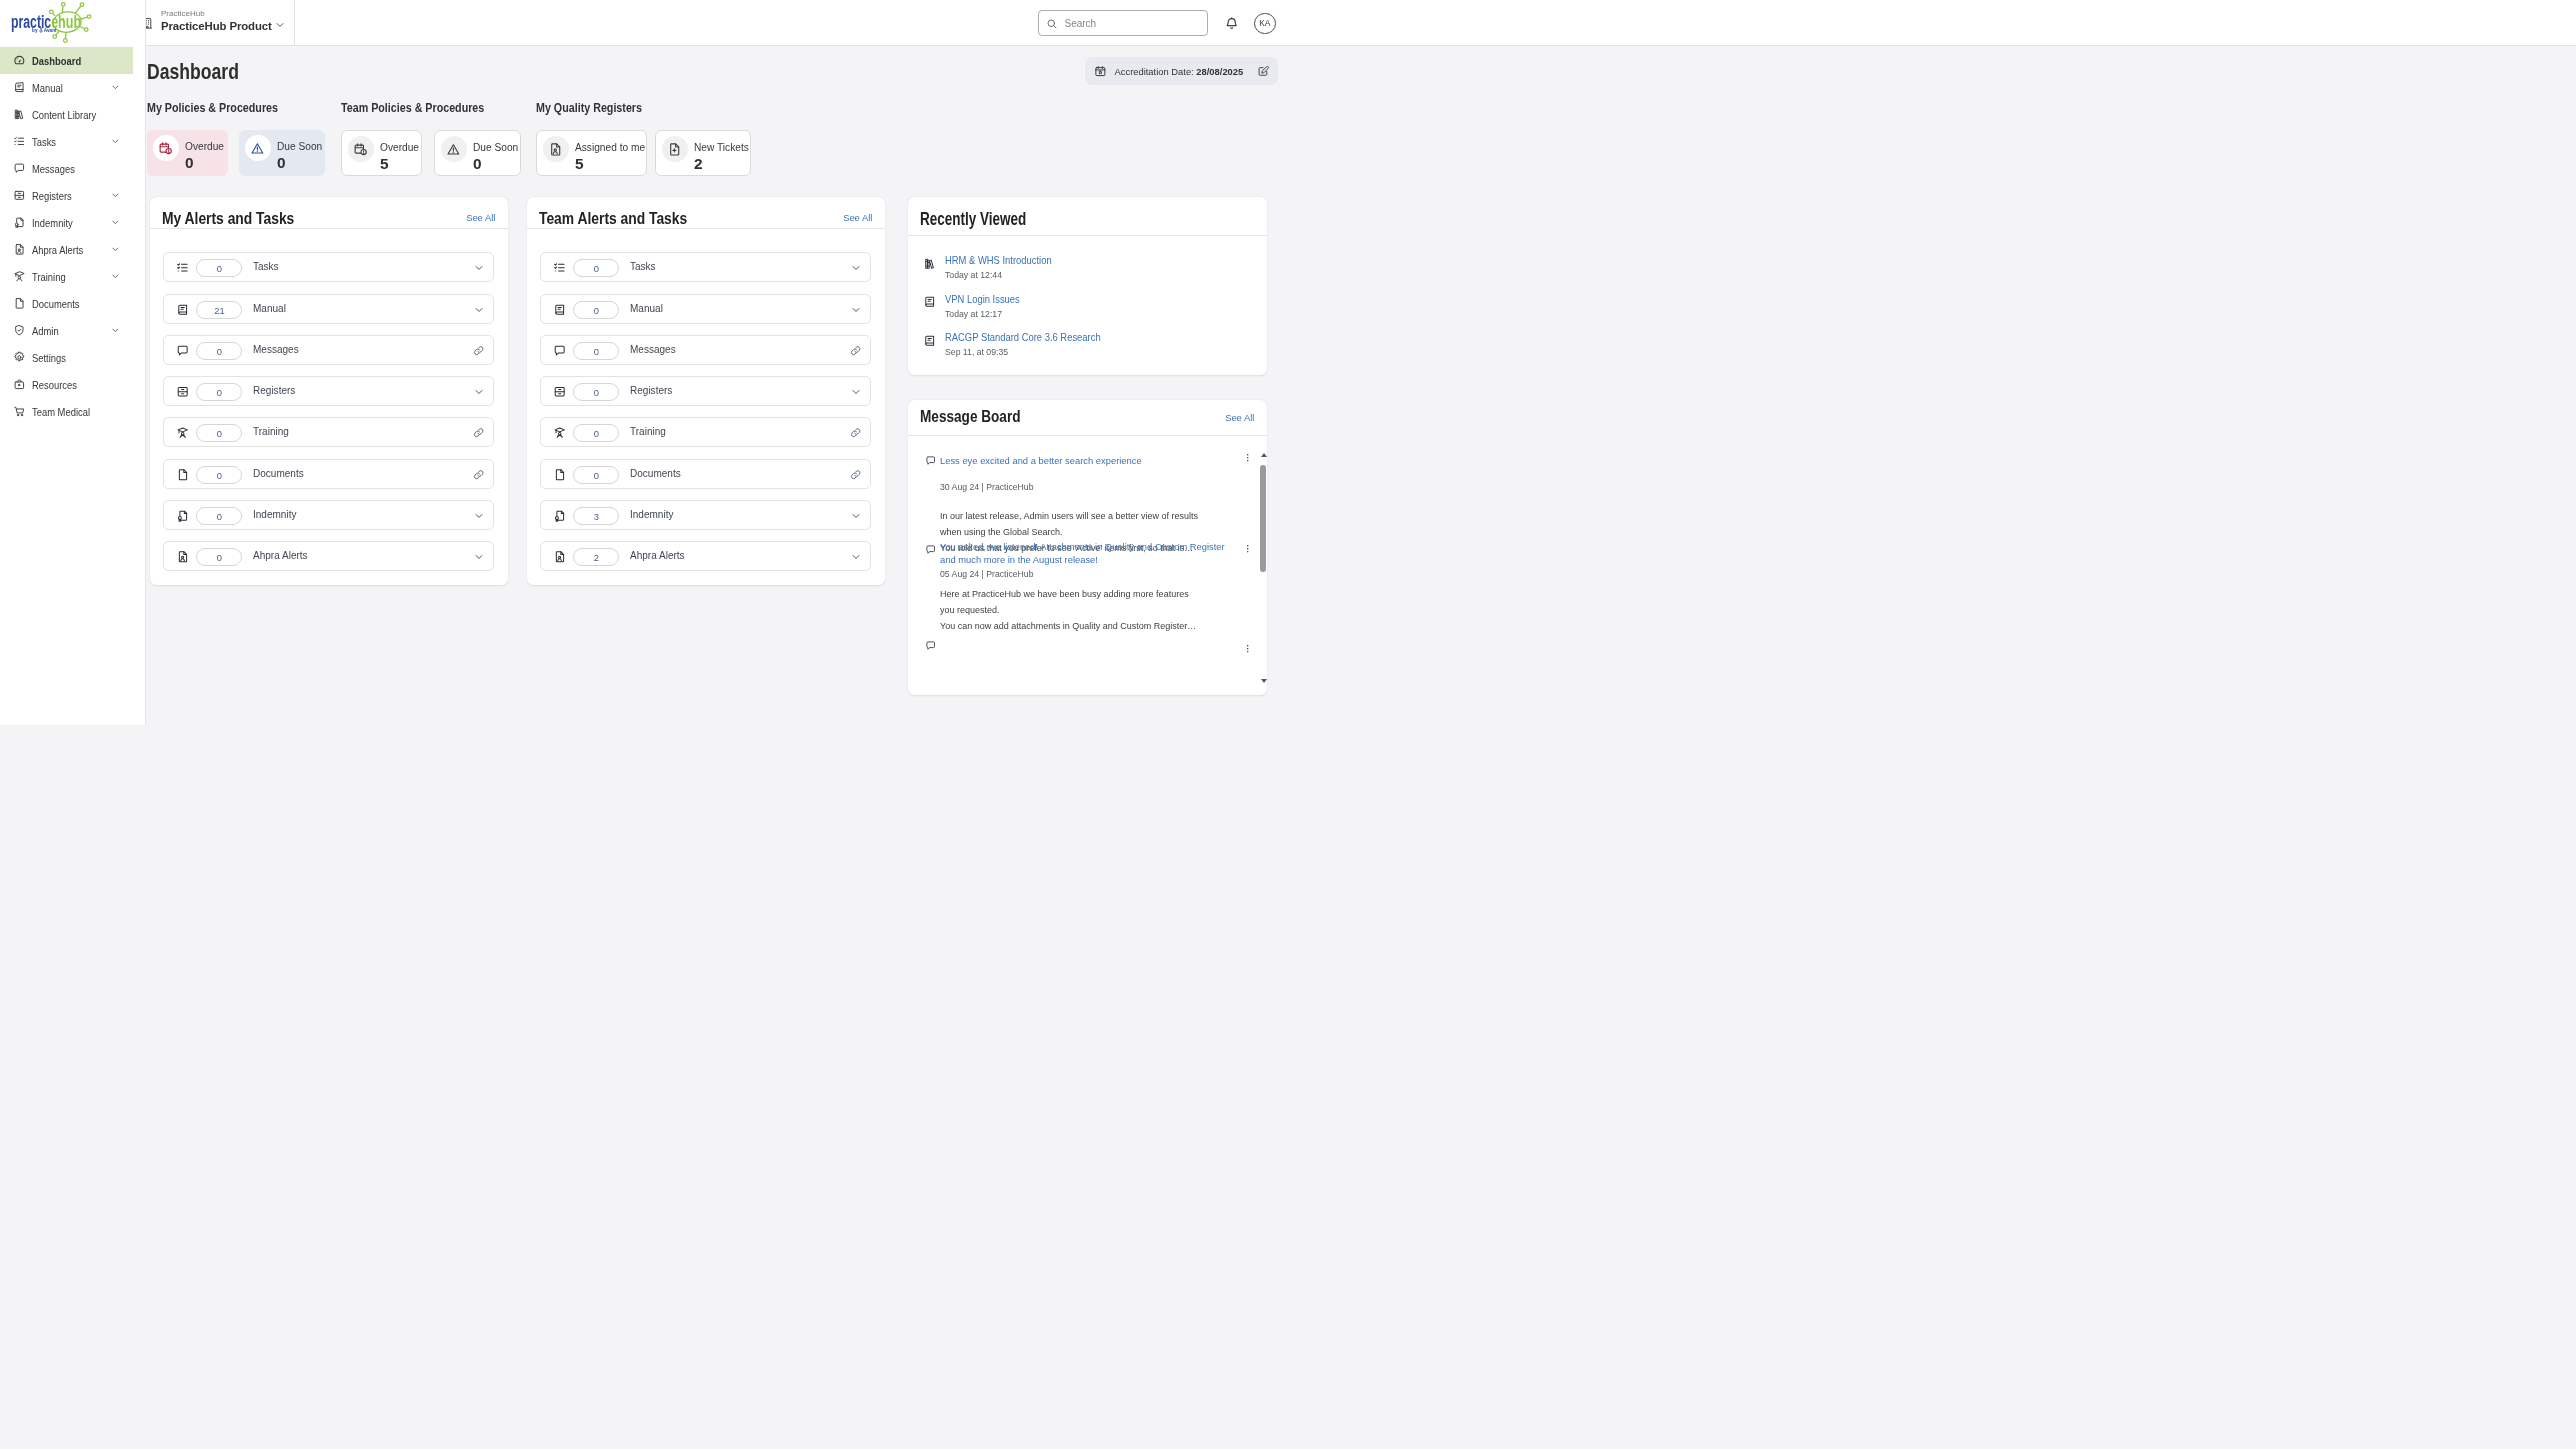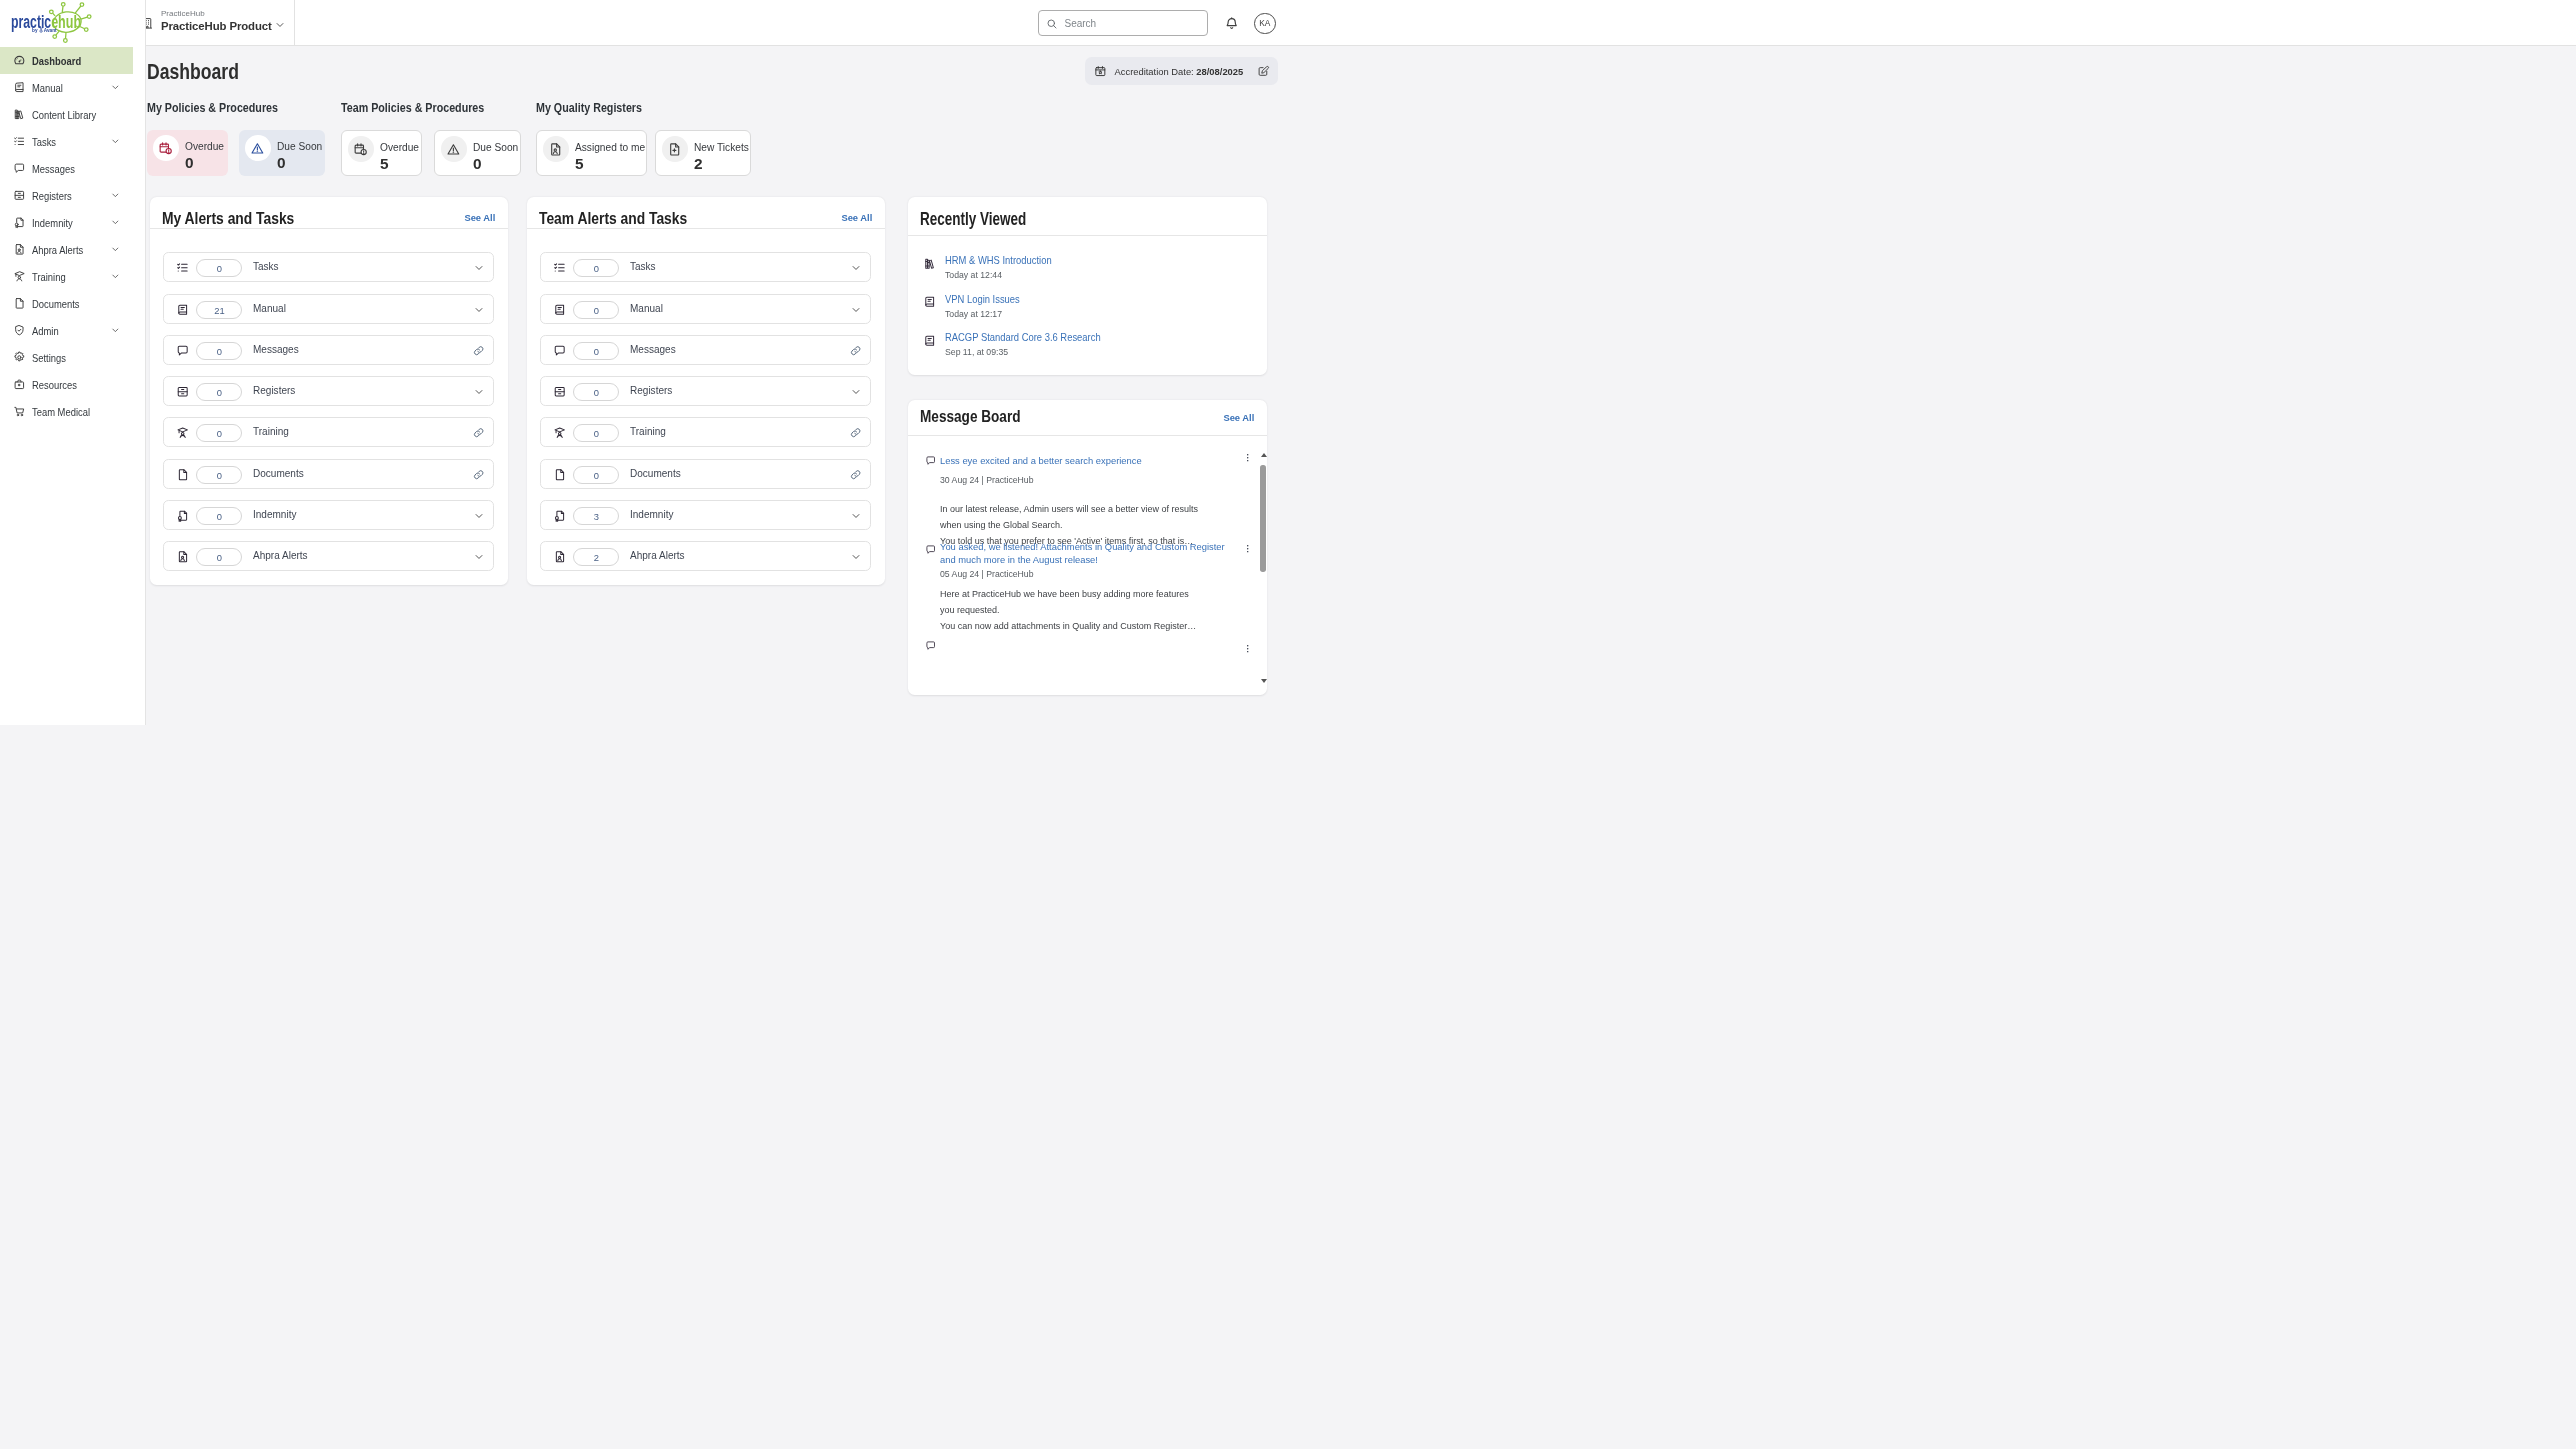--- a/index.html
+++ b/index.html
@@ -39,21 +39,21 @@
 .scard.nb{border:none;}
 .scard .cir{position:absolute;left:6px;top:5.4px;width:25.5px;height:25.5px;border-radius:50%;background:#f0f0f0;display:flex;align-items:center;justify-content:center;}
 .scard .cir.w{background:#fff;}
 .scard .cir svg{width:14.8px;height:14.8px;}
 .scard .lb{position:absolute;left:38px;top:8.7px;font-size:11.7px;color:#36393d;white-space:nowrap;transform:scaleX(.87);transform-origin:left center;}
 .scard .num{position:absolute;left:38px;top:24px;font-size:15.4px;font-weight:bold;color:#2f2f2f;}
 
 .card{position:absolute;background:#fff;border-radius:6.7px;box-shadow:0 0.7px 2px rgba(25,30,40,.10);}
 .card .hd{position:absolute;left:0;top:0;right:0;height:32px;border-bottom:0.7px solid #e6e6e6;}
 .card .hd .tt{position:absolute;left:12px;top:13.4px;font-size:16px;font-weight:bold;color:#222;transform:scaleX(.865);transform-origin:left top;white-space:nowrap;}
-.card .hd .sa{position:absolute;right:12.7px;top:15.4px;font-size:9.4px;color:#3a72b8;font-weight:bold;}
+.card .hd .sa{position:absolute;right:12.7px;top:15.4px;font-size:9.4px;color:#3a72b8;}
 .rowi{position:absolute;left:13.4px;width:331px;height:29.5px;border:0.7px solid #e2e2e2;border-radius:5.4px;background:#fff;}
 .rowi .ic{position:absolute;left:12px;top:8px;width:13.4px;height:13.4px;color:#2d2734;}
 .rowi .pill{position:absolute;left:32px;top:5.7px;width:46px;height:18px;border:0.7px solid #d6d6d6;border-radius:9.4px;text-align:center;line-height:17px;font-size:9.4px;color:#4a6186;}
 .rowi .lb{position:absolute;left:89px;top:7px;font-size:11.4px;color:#3f4551;transform:scaleX(.88);transform-origin:left center;white-space:nowrap;}
 .rowi .cv{position:absolute;left:310px;top:10px;width:10px;height:10px;color:#3a3a3a;}
 .rowi .lk{position:absolute;left:309px;top:8.7px;width:11.4px;height:11.4px;color:#41536a;}
 
 .rv-it .lk{font-size:10.7px;color:#3a72b8;transform:scaleX(.88);transform-origin:left center;white-space:nowrap;}
 .rv-it .mt{font-size:8.7px;color:#5b6065;}
 .msg .tt{font-size:9.4px;color:#3a72b8;line-height:13.4px;}
@@ -631,21 +631,21 @@
         </div>
 </div>
 
 <div class="card" style="left:774px;top:354px;width:359px;height:295px;overflow:hidden;">
 <div class="hd" style="height:36px;">
           <span class="tt" style="top:6.7px;font-size:17px;transform:scaleX(.8);">Message Board</span>
           <span class="sa" style="top:12.4px;right:12.7px;">See All</span>
         </div>
 <div class="msg abs" style="left:32px;top:54px;width:302px;">
 <div class="tt">Less eye excited and a better search experience</div>
-<div class="mt" style="margin-top:7px;">30 Aug 24 | PracticeHub</div>
+<div class="mt" style="margin-top:14px;">30 Aug 24 | PracticeHub</div>
 <div class="bd" style="margin-top:14px;">In our latest release, Admin users will see a better view of results<br>when using the Global Search.<br>You told us that you prefer to see 'Active' items first, so that is…</div>
 </div>
 <div class="msg abs" style="left:32px;top:140px;width:302px;">
 <div class="tt">You asked, we listened! Attachments in Quality and Custom Register<br>and much more in the August release!</div>
 <div class="mt" style="margin-top:0.7px;">05 Aug 24 | PracticeHub</div>
 <div class="bd" style="margin-top:5.4px;">Here at PracticeHub we have been busy adding more features<br>you requested.<br>You can now add attachments in Quality and Custom Register…</div>
 </div>
 <svg class="bub" style="top:55px;" viewBox="0 0 24 24">
           <use href="#i-chat"></use>
         </svg>

